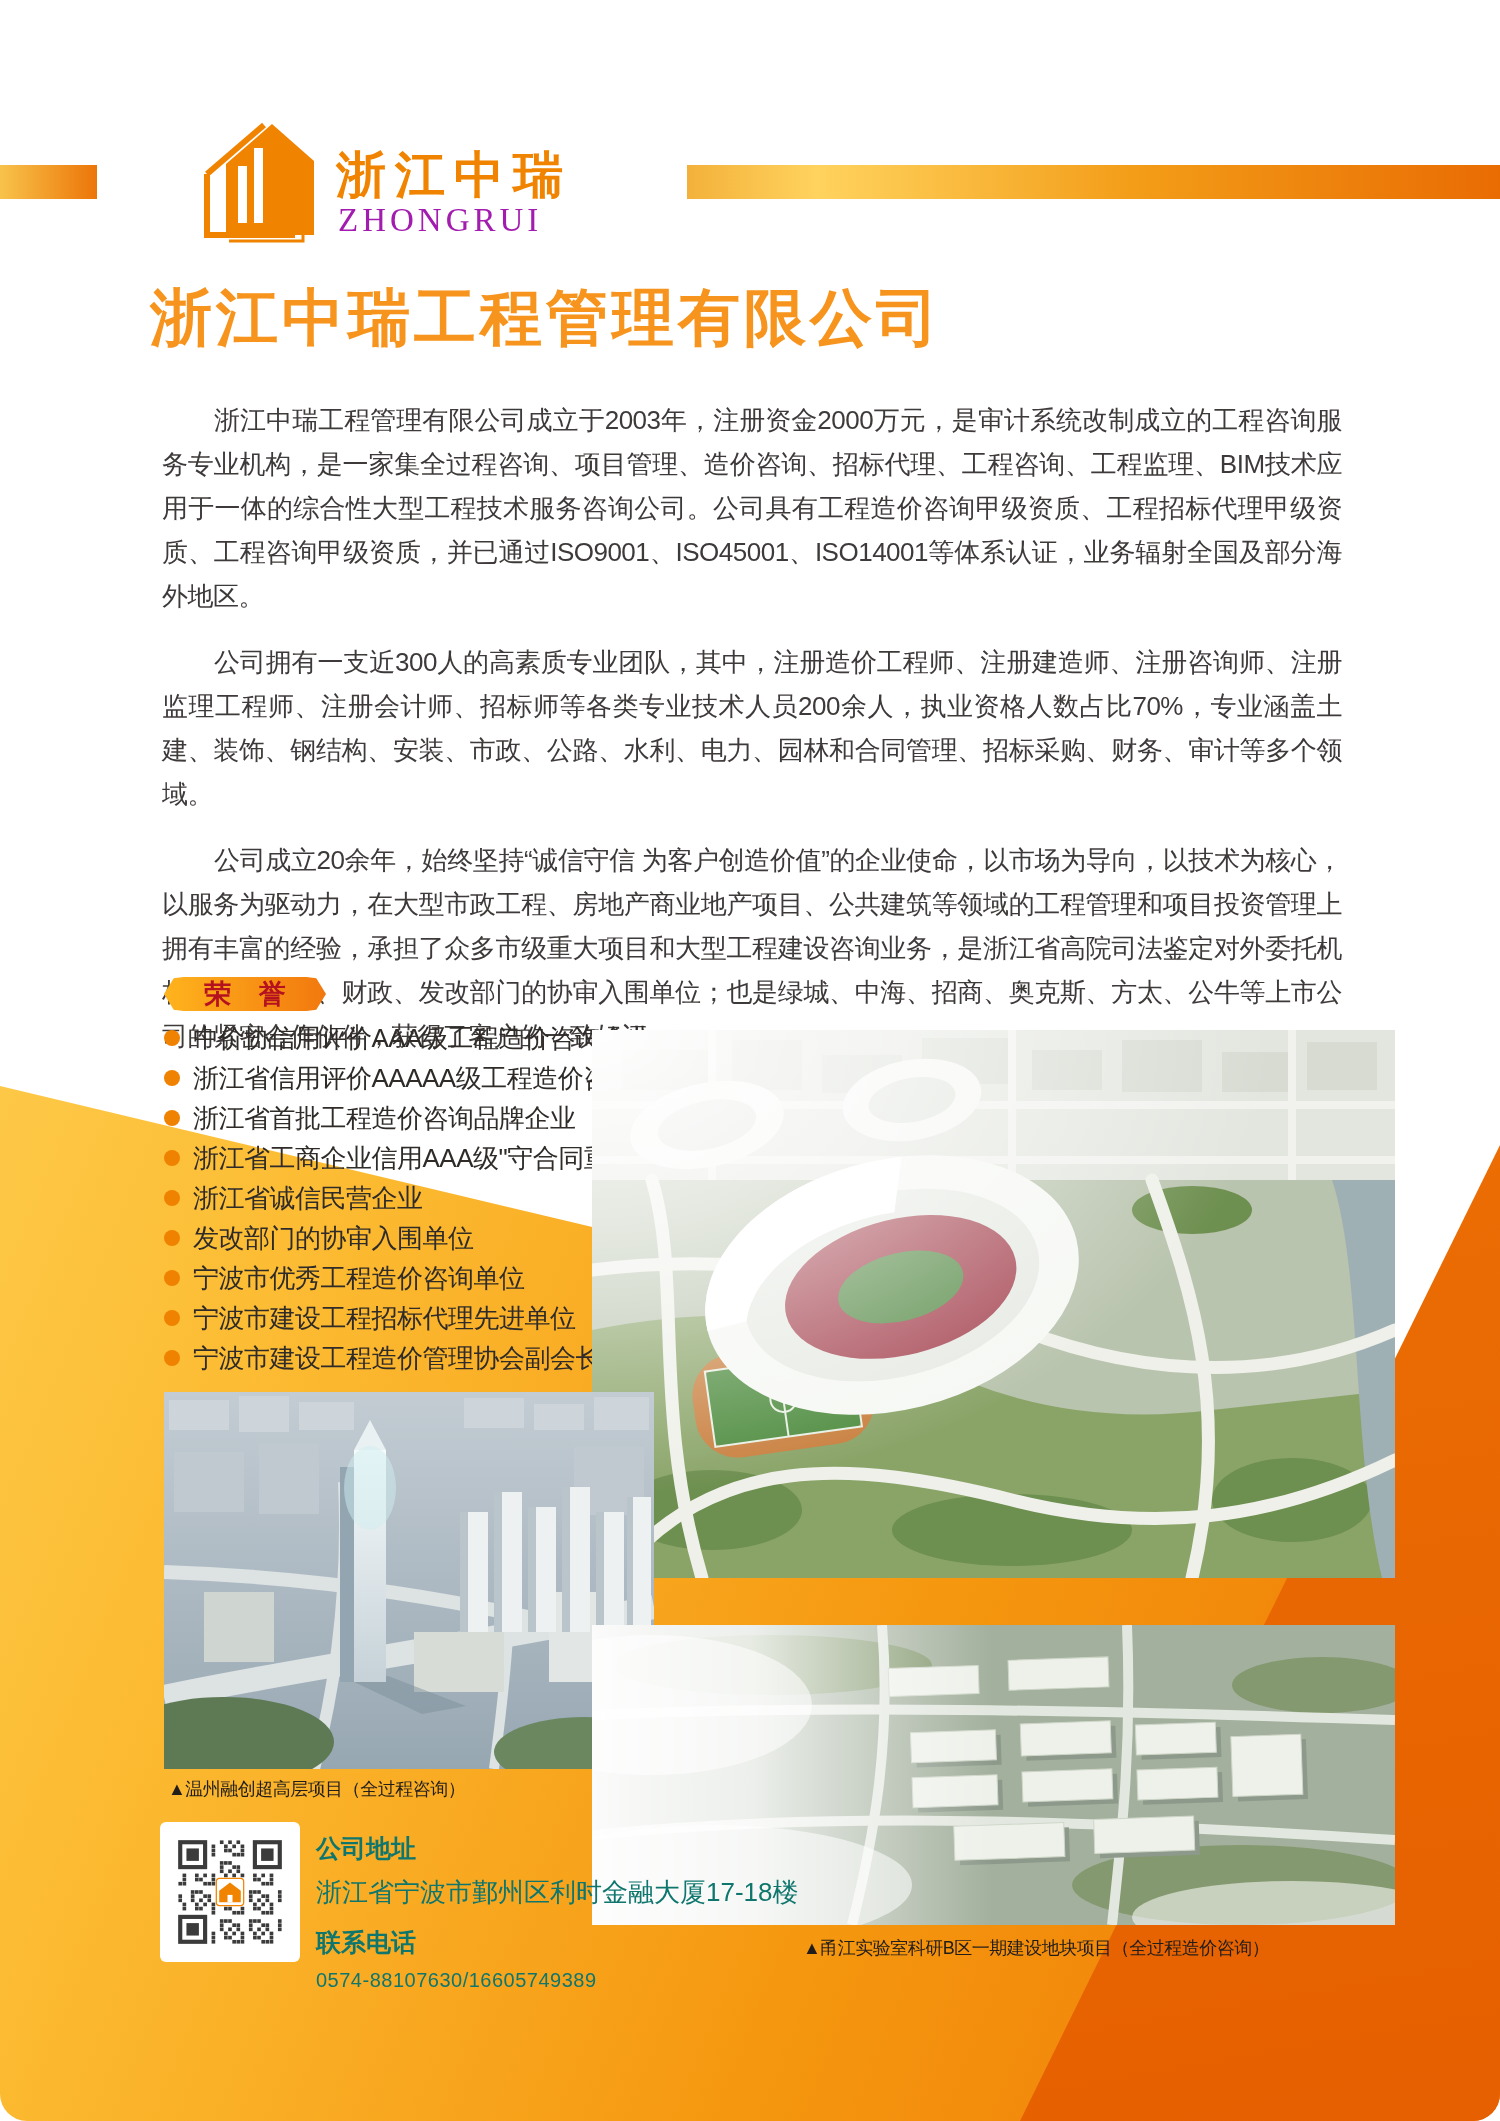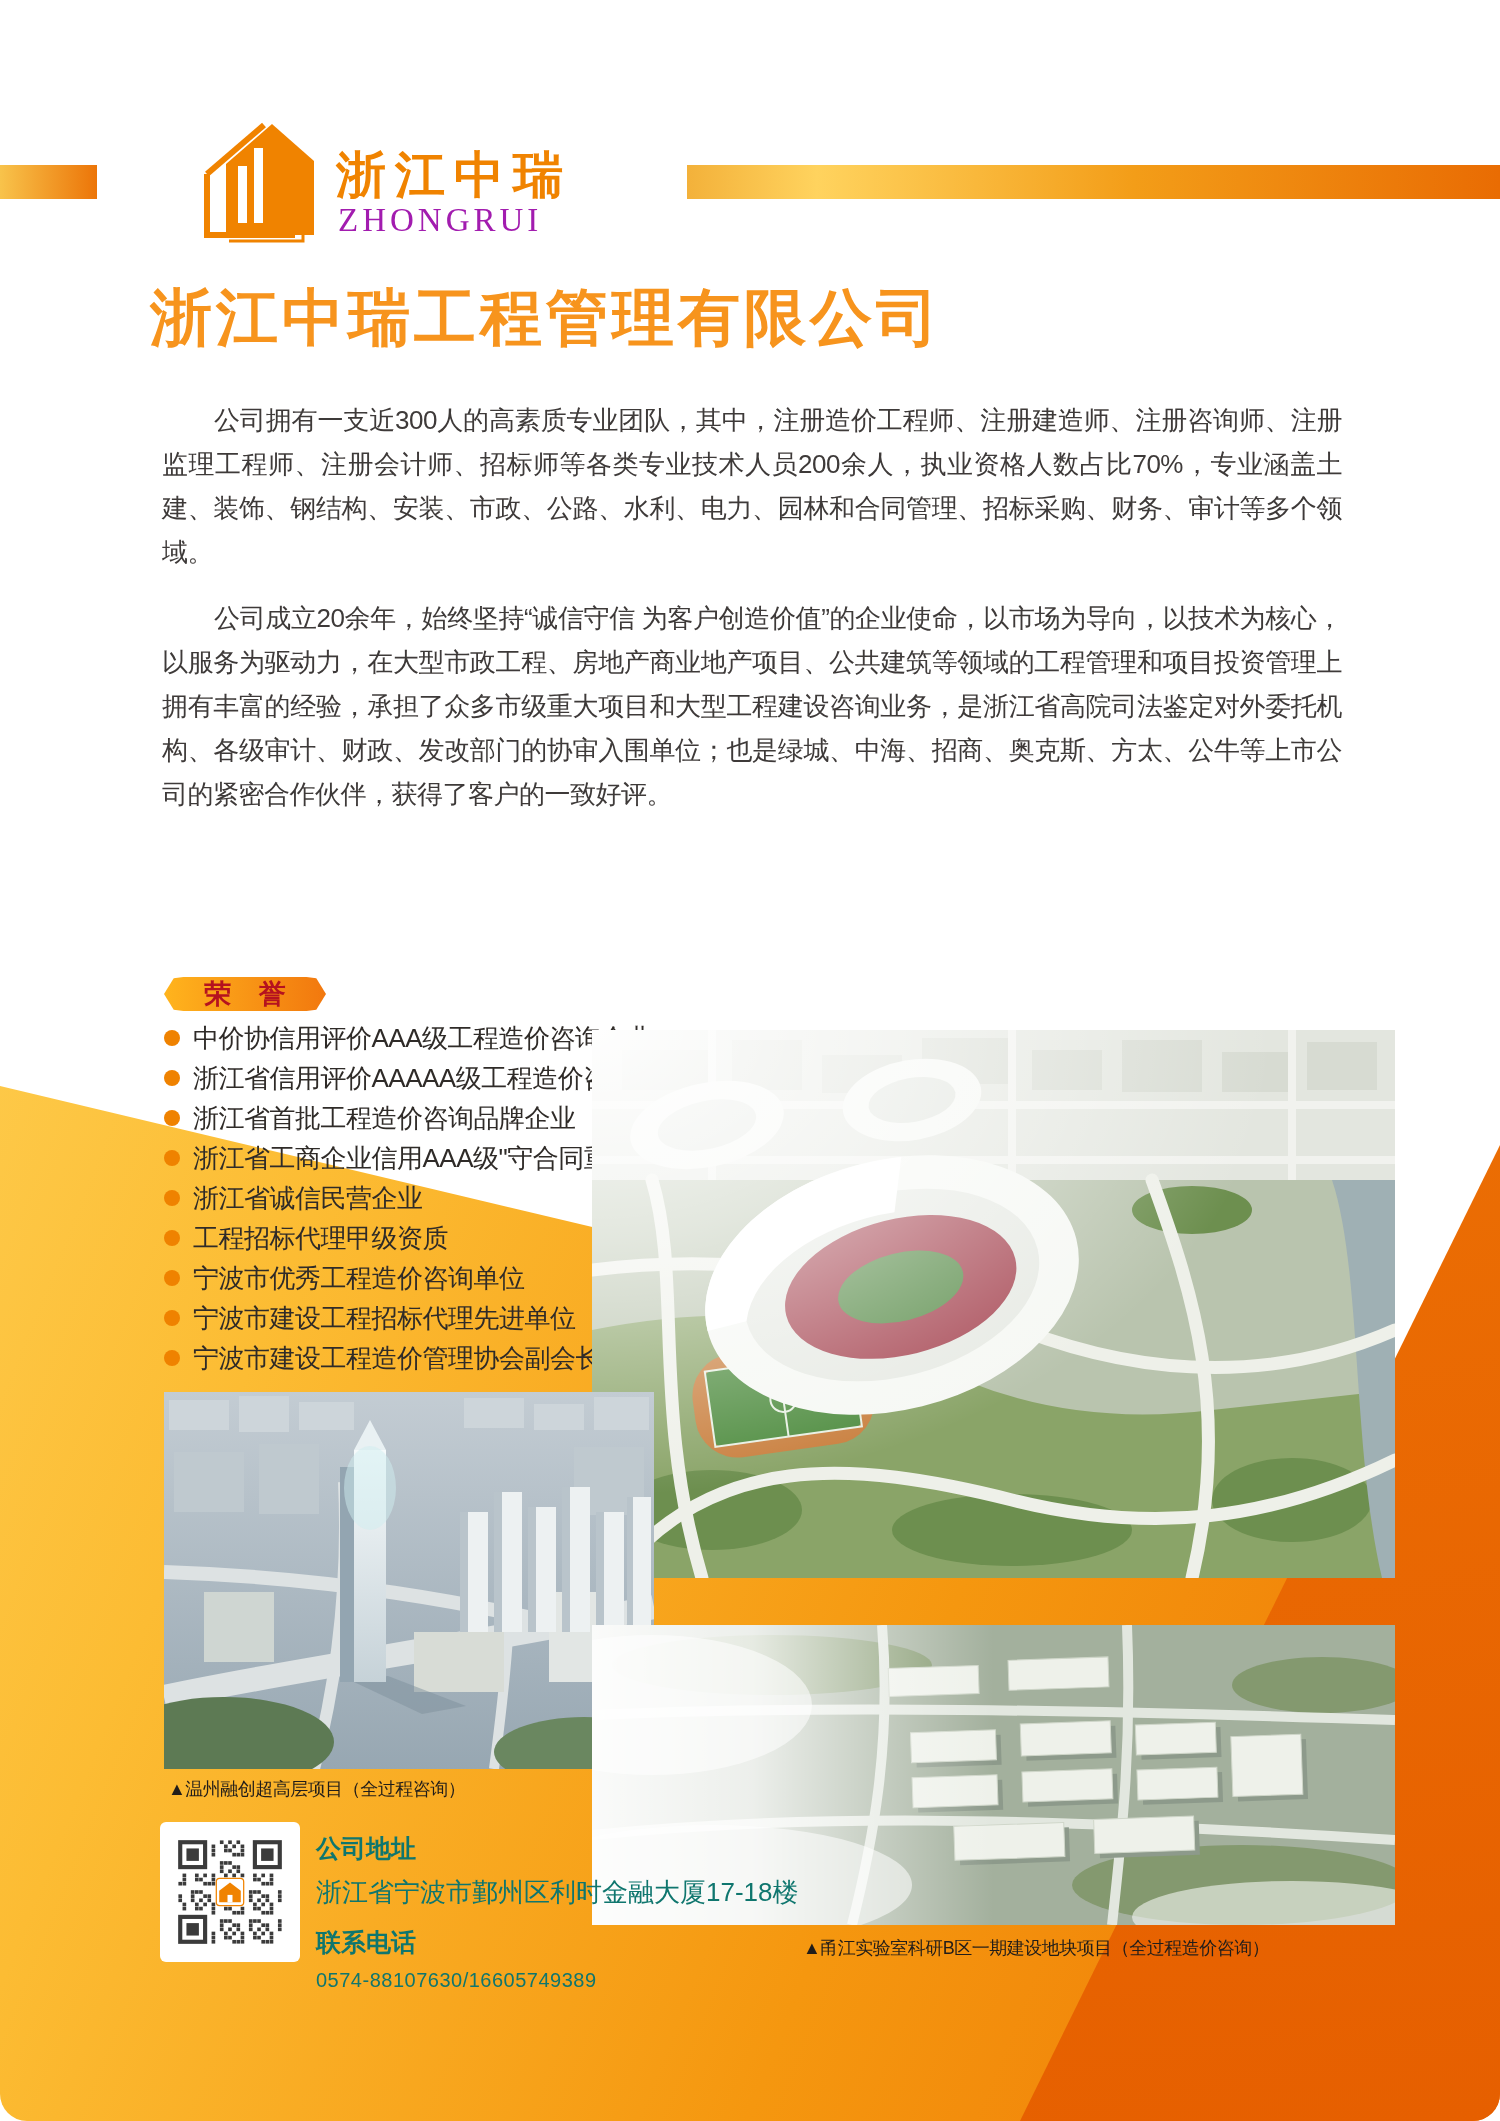--- a/index.html
+++ b/index.html
@@ -82,20 +82,21 @@
       <rect x="56" y="52" width="9" height="57" fill="#ffffff"></rect>
       <rect x="72" y="34" width="9" height="75" fill="#ffffff"></rect>
     </svg>
   </div>
   <div class="logo-cn">浙江中瑞</div>
   <div class="logo-en">ZHONGRUI</div>
 
   <div class="page-title">浙江中瑞工程管理有限公司</div>
 
   <div class="intro">
+    <p>浙江中瑞工程管理有限公司成立于2003年，注册资金2000万元，是审计系统改制成立的工程咨询服务专业机构，是一家集全过程咨询、项目管理、造价咨询、招标代理、工程咨询、工程监理、BIM技术应用于一体的综合性大型工程技术服务咨询公司。公司具有工程造价咨询甲级资质、工程招标代理甲级资质、工程咨询甲级资质，并已通过ISO9001、ISO45001、ISO14001等体系认证，业务辐射全国及部分海外地区。</p>
     <p>公司拥有一支近300人的高素质专业团队，其中，注册造价工程师、注册建造师、注册咨询师、注册监理工程师、注册会计师、招标师等各类专业技术人员200余人，执业资格人数占比70%，专业涵盖土建、装饰、钢结构、安装、市政、公路、水利、电力、园林和合同管理、招标采购、财务、审计等多个领域。</p>
     <p>公司成立20余年，始终坚持“诚信守信 为客户创造价值”的企业使命，以市场为导向，以技术为核心，以服务为驱动力，在大型市政工程、房地产商业地产项目、公共建筑等领域的工程管理和项目投资管理上拥有丰富的经验，承担了众多市级重大项目和大型工程建设咨询业务，是浙江省高院司法鉴定对外委托机构、各级审计、财政、发改部门的协审入围单位；也是绿城、中海、招商、奥克斯、方太、公牛等上市公司的紧密合作伙伴，获得了客户的一致好评。</p>
   </div>
 
   <div class="honors-badge">荣 誉</div>
   <ul class="honors-list">
     <li>
         <span class="honor-dot"></span>
         <span>中价协信用评价AAA级工程造价咨询企业</span>
       </li>
@@ -110,21 +111,21 @@
     <li>
         <span class="honor-dot"></span>
         <span>浙江省工商企业信用AAA级"守合同重信用"单位</span>
       </li>
     <li>
         <span class="honor-dot"></span>
         <span>浙江省诚信民营企业</span>
       </li>
     <li>
         <span class="honor-dot"></span>
-        <span>工程招标代理甲级资质</span>
+        <span>发改部门的协审入围单位</span>
       </li>
     <li>
         <span class="honor-dot"></span>
         <span>宁波市优秀工程造价咨询单位</span>
       </li>
     <li>
         <span class="honor-dot"></span>
         <span>宁波市建设工程招标代理先进单位</span>
       </li>
     <li>

